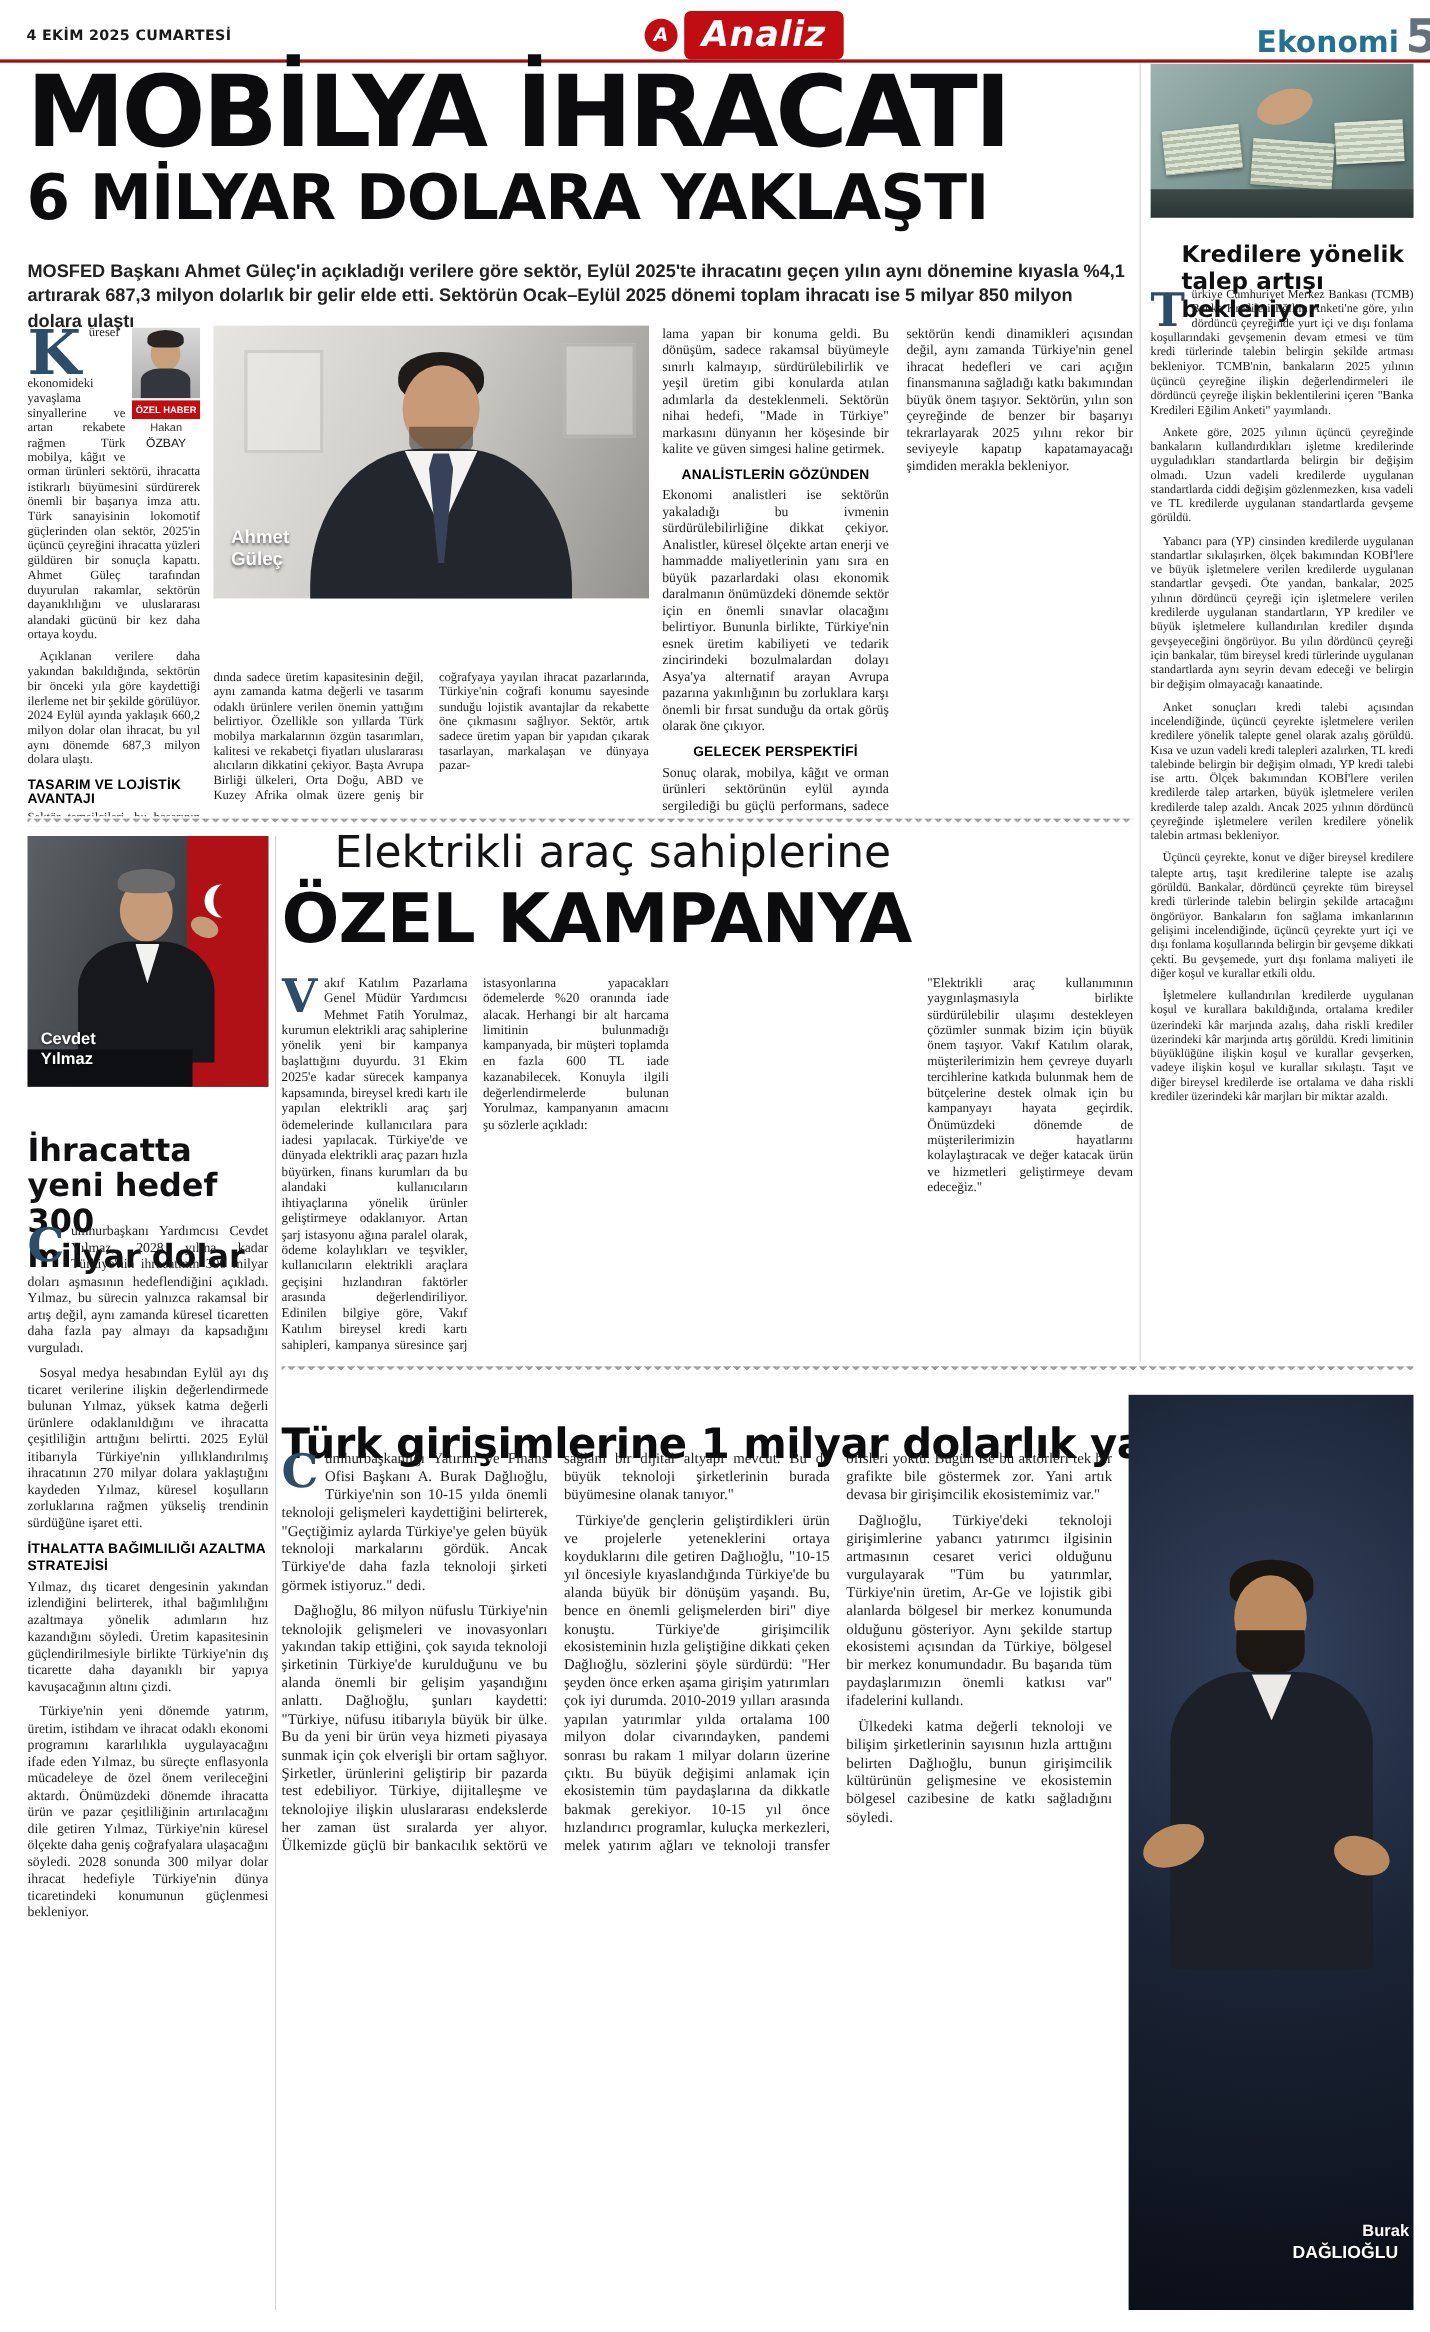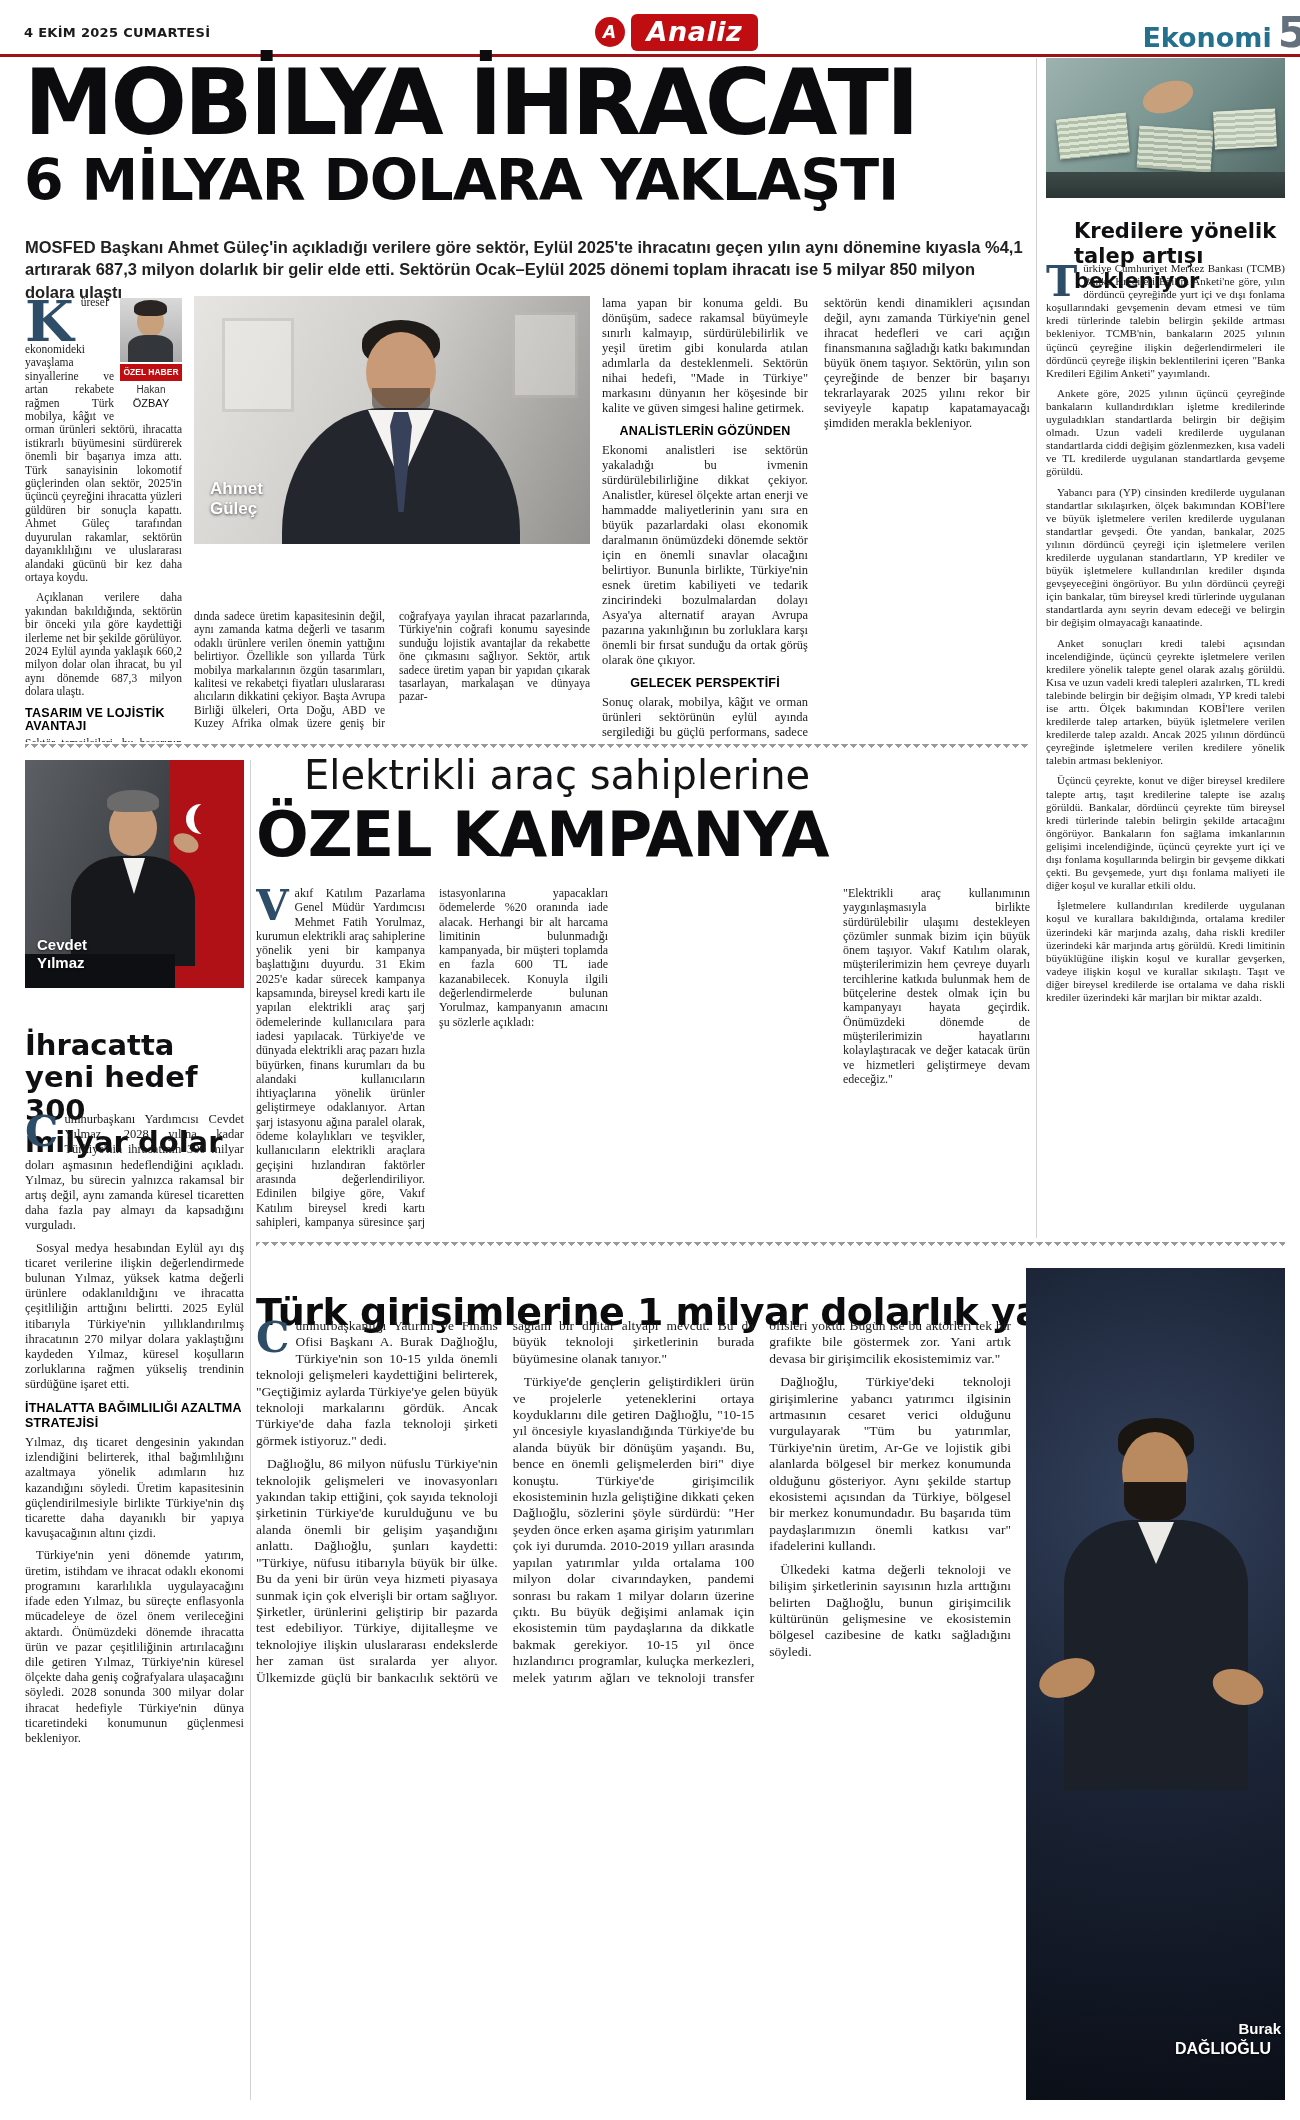--- a/index.html
+++ b/index.html
@@ -8,21 +8,21 @@
 
   
   .topbar{position:absolute;left:24px;right:24px;top:12px;height:40px;display:flex;
           align-items:center;justify-content:space-between;font-family:"DejaVu Sans",sans-serif;}
   .issue-date{font-size:13px;font-weight:700;color:#1a1a1a;letter-spacing:.3px;}
   .logo-wrap{display:flex;align-items:center;gap:6px;}
   .logo-badge{width:30px;height:30px;border-radius:50%;background:#c00d12;color:#fff;
               display:flex;align-items:center;justify-content:center;font-weight:800;
               font-style:italic;font-size:17px;}
   .logo-box{background:#c00d12;color:#fff;border-radius:6px;padding:2px 16px 4px;}
-  .logo-text{font-size:27px;font-weight:800;font-style:italic;letter-spacing:.5px;}
+  .logo-text{font-size:32px;font-weight:800;font-style:italic;letter-spacing:.5px;}
   .section-block{display:flex;align-items:baseline;gap:6px;}
   .section-name{font-size:27px;font-weight:700;color:#23708f;}
   .page-num{font-size:42px;font-weight:700;color:#64717c;}
   .header-rule{position:absolute;left:0;top:54px;width:1300px;height:3px;background:#9e1216;}
 
   
   .h1a{position:absolute;left:24px;top:58px;font-family:"DejaVu Sans",sans-serif;
        font-size:90px;line-height:1;font-weight:800;letter-spacing:-3px;color:#0c0c0e;white-space:nowrap;}
   .h1b{position:absolute;left:24px;top:152px;font-family:"DejaVu Sans",sans-serif;
        font-size:57px;line-height:1;font-weight:800;letter-spacing:-1px;color:#0c0c0e;white-space:nowrap;}

